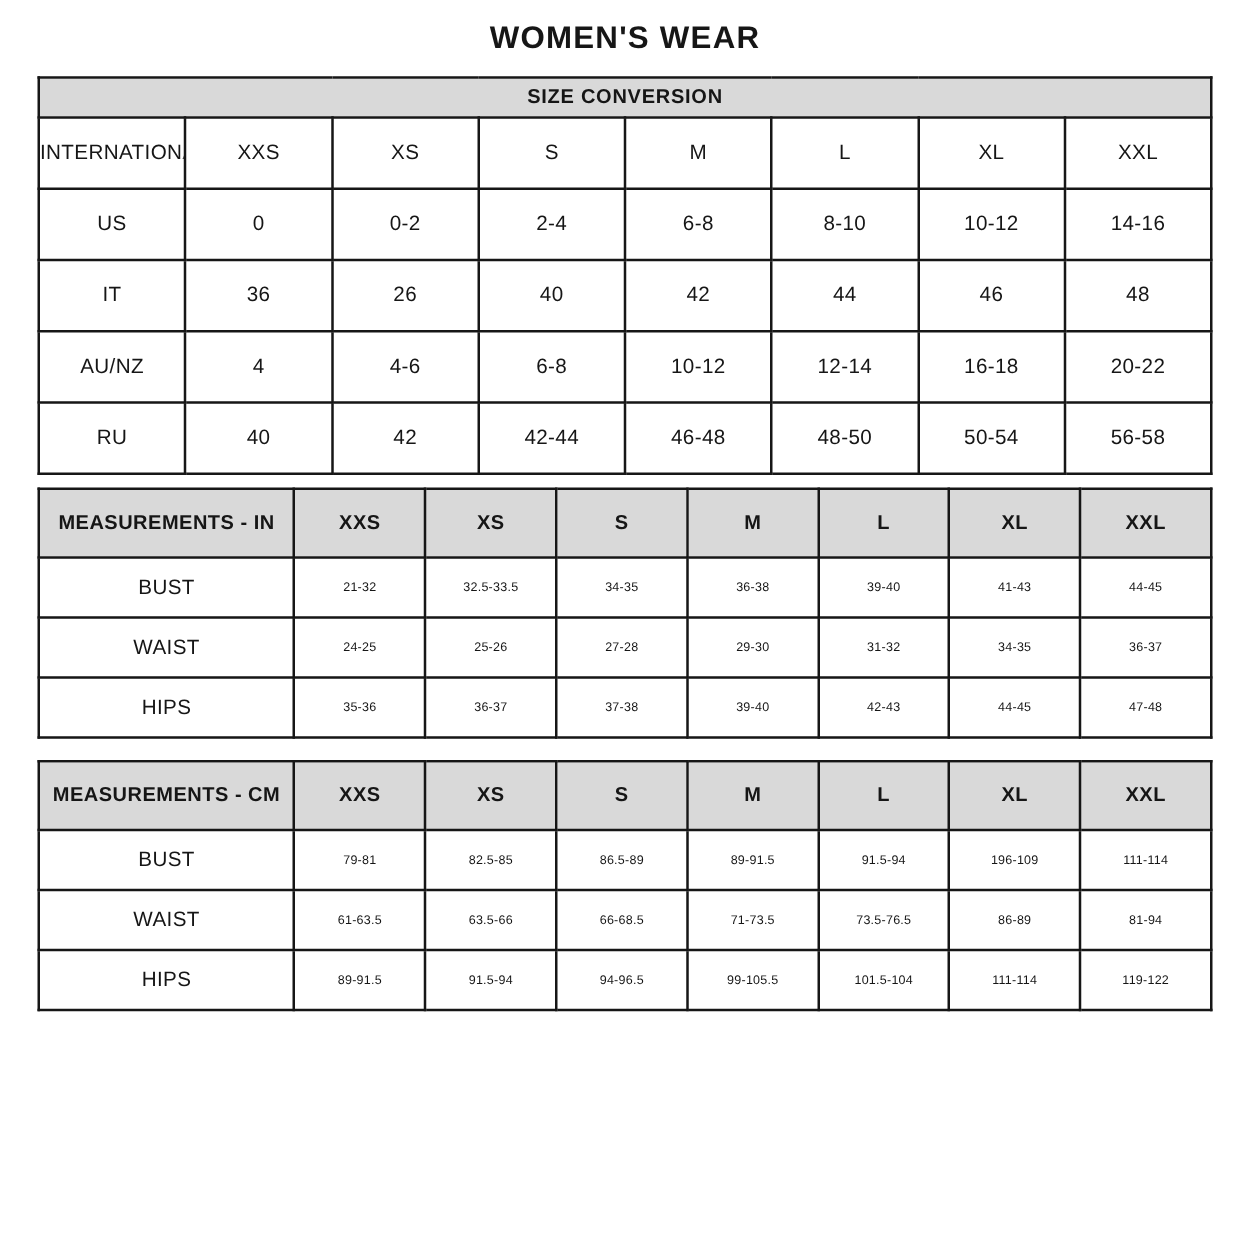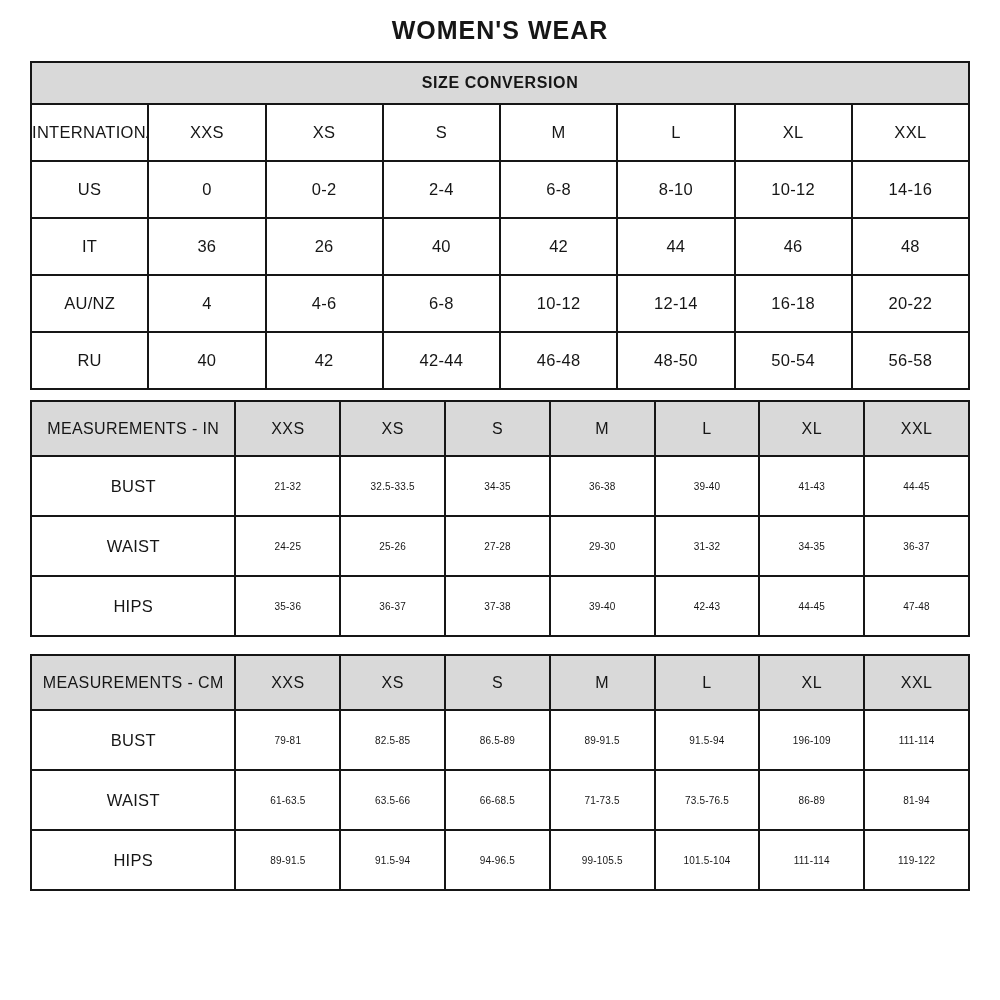--- a/index.html
+++ b/index.html
@@ -29,43 +29,43 @@
   table.meas { margin-bottom: 17px; }
   td, th {
     border: 2px solid var(--border, #161616);
     text-align: center;
     vertical-align: middle;
     overflow: hidden;
   }
   
   .conversion .caption {
     background: var(--header-bg, #d9d9d9);
-    height: 42px;
+    height: 32px;
     font-size: 16px;
     font-weight: 700;
     letter-spacing: 0.6px;
     margin-top: 12px;
   }
   .conversion td {
     height: 57px;
     font-size: 16.5px;
     font-weight: 400;
     letter-spacing: 0.3px;
   }
   .conversion td:first-child { width: 17.8%; }
   
   .meas th {
     background: var(--header-bg, #d9d9d9);
     height: 55px;
     font-size: 16px;
-    font-weight: 400;
+    font-weight: 700;
     letter-spacing: 0.4px;
   }
   .meas th:first-child { width: 21.8%; }
-  .meas td { height: 60px; }
+  .meas td { height: 48px; }
   .meas td.rowlabel { font-size: 16.5px; font-weight: 400; letter-spacing: 0.3px; }
   .meas td.mval { font-size: 10px; font-weight: 400; letter-spacing: 0.2px; }
 </style>
 </head>
 <body>
 
 <div class="page">
 
   <h1>WOMEN'S WEAR</h1>
 

